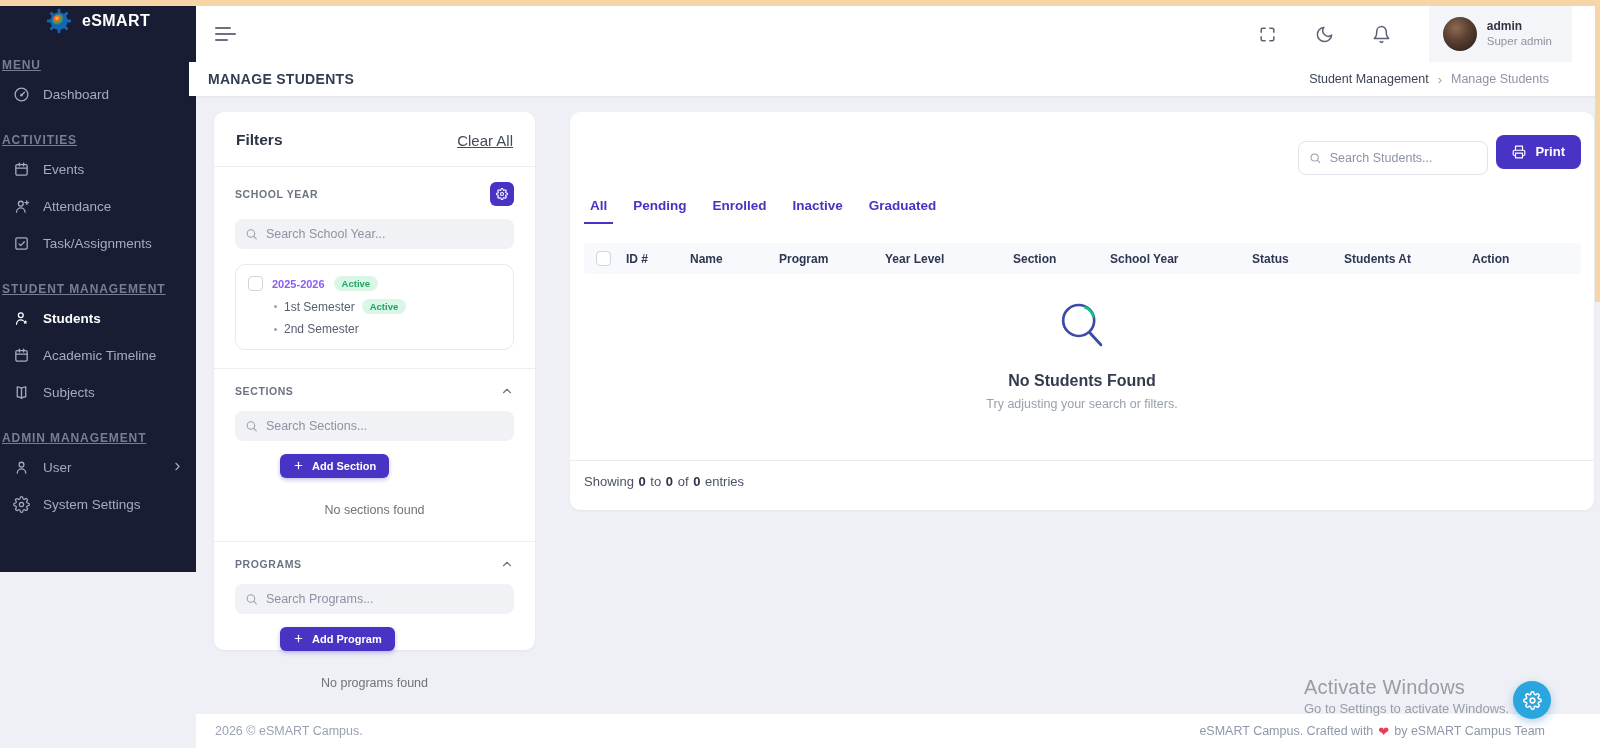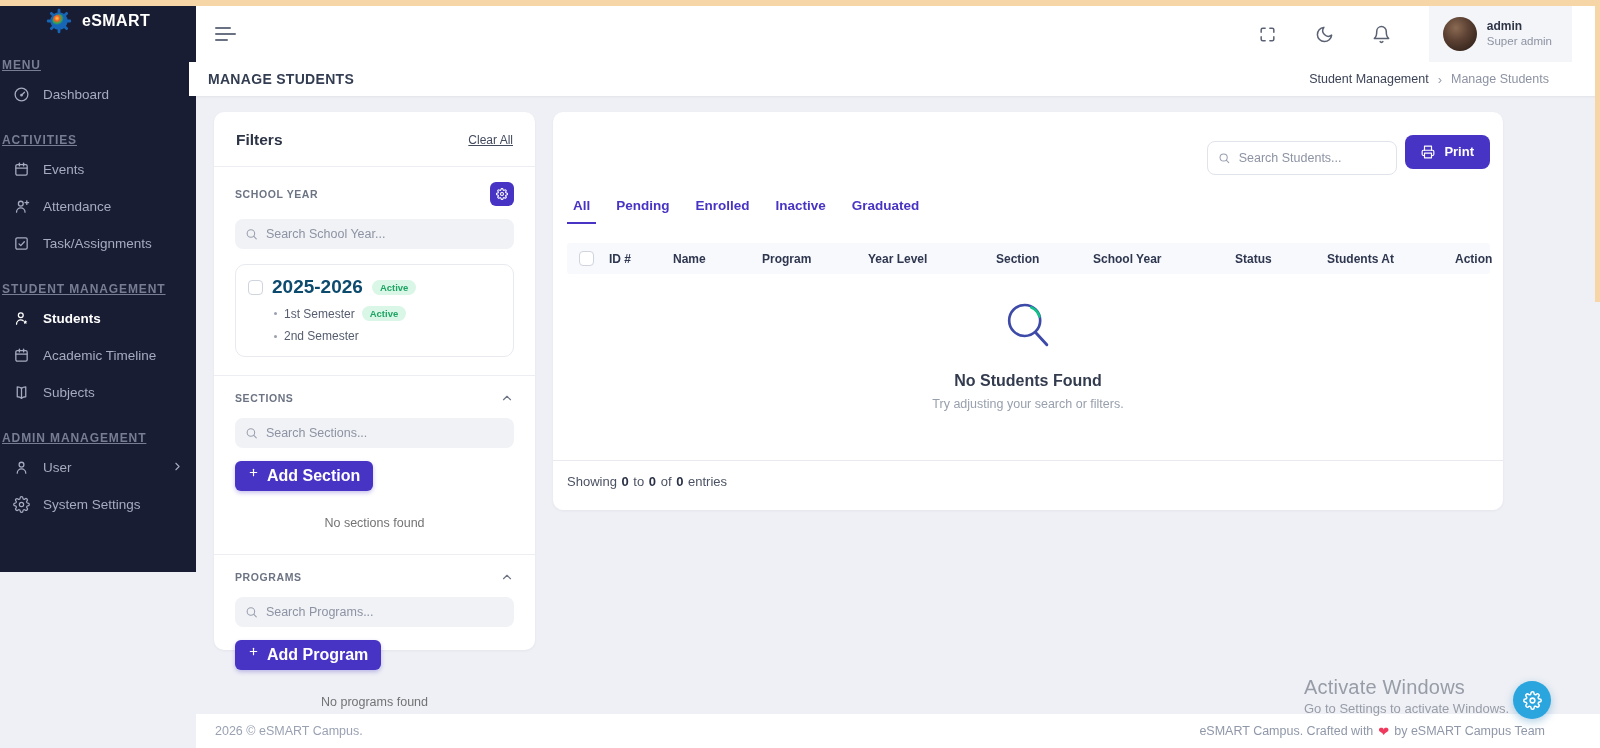--- a/index.html
+++ b/index.html
@@ -42,43 +42,43 @@
   .page-header{position:absolute; left:189px; top:62px; right:0; height:34px; background:#fff; z-index:19; display:flex; align-items:center; justify-content:space-between; padding:0 51px 0 19px; box-shadow:0 1px 2px rgba(30,35,60,.06);}
   .page-title{font-size:14px; font-weight:700; color:#333d51; letter-spacing:.3px;}
   .breadcrumb{display:flex; align-items:center; gap:9px; font-size:12.5px;}
   .crumb-parent{color:#3c4356;}
   .crumb-sep{color:#9aa0ae; font-size:13px;}
   .crumb-current{color:#8d93a3;}
 
   
   .card{position:absolute; background:#fff; border-radius:10px; box-shadow:0 1px 3px rgba(35,40,70,.05);}
   .filters-card{left:214px; top:112px; width:321px; height:538px;}
-  .main-card{left:553px; top:112px; width:950px; height:398px;}
+  .main-card{left:570px; top:112px; width:1024px; height:398px;}
 
   
   .filters-head{display:flex; align-items:center; justify-content:space-between; padding:19px 22px 17px;}
   .filters-title{font-size:15.5px; font-weight:700; color:#2d3446;}
-  .clear-all{font-size:12px; color:#434a5e; text-decoration:underline; cursor:pointer;}
+  .clear-all{font-size:15px; color:#434a5e; text-decoration:underline; cursor:pointer;}
   .f-divider{border-top:1px solid #edeef3;}
   .f-section{padding:15px 21px 18px;}
   .f-sec-head{display:flex; align-items:center; justify-content:space-between;}
   .f-sec-label{font-size:10.5px; font-weight:700; letter-spacing:.6px; color:#6c7383;}
   .mini-gear-btn{width:24px; height:24px; border-radius:6px; background:var(--accent); color:#fff; display:flex; align-items:center; justify-content:center; cursor:pointer; border:none;}
   .search-box{margin-top:13px; height:30px; background:#f1f2f6; border-radius:8px; display:flex; align-items:center; gap:8px; padding:0 10px; color:#9aa0ae;}
   .search-box input{border:none; outline:none; background:transparent; font-size:12.5px; color:#3c4356; width:100%; font-family:inherit;}
   .search-box input::placeholder{color:#8d93a3;}
   .search-box.bordered{background:#fff; border:1px solid #dfe3ea; height:34px;}
   .year-card{margin-top:15px; border:1px solid var(--border); border-radius:10px; padding:11px 12px 13px;}
   .year-row{display:flex; align-items:center; gap:9px;}
   .checkbox{width:15px; height:15px; border:1.5px solid #cfd4de; border-radius:4px; background:#fff; flex:0 0 auto; cursor:pointer;}
-  .year-text{font-size:19px; font-weight:700; color:#0c4a6e;}
+  .year-text{font-size:11px; font-weight:700; color:#8b5cf6;}
   .badge{background:var(--badge-green-bg); color:var(--badge-green-text); font-size:9.5px; font-weight:700; padding:2px 8px; border-radius:9px;}
   .sem-line{display:flex; align-items:center; gap:7px; margin:8px 0 0 26px; font-size:12px; color:#565d6e;}
   .bullet{width:3px; height:3px; border-radius:50%; background:#9aa0ae; flex:0 0 auto;}
-  .add-btn{margin-top:13px; display:inline-flex; gap:8px; background:var(--accent); color:#fff; border:none; border-radius:6px; font-size:16px; font-weight:700; padding:6px 13px; cursor:pointer; box-shadow:0 2px 4px rgba(71,51,196,.3); font-family:inherit;}
+  .add-btn{margin-top:13px; display:inline-flex; gap:8px; background:var(--accent); color:#fff; border:none; border-radius:6px; font-size:11px; font-weight:700; padding:6px 13px; cursor:pointer; box-shadow:0 2px 4px rgba(71,51,196,.3); font-family:inherit;margin-left:45px;}
   .empty-note{text-align:center; color:#737373; font-size:12.5px; margin:25px 0 6px;}
   .chev-up{color:#6c7383; cursor:pointer; display:flex;}
 
   
   .panel-toprow{display:flex; justify-content:flex-end; align-items:center; gap:8px; padding:16px 13px 0 20px;}
   .student-search{width:190px;}
   .print-btn{height:34px; display:inline-flex; align-items:center; gap:9px; background:var(--accent); color:#fff; border:none; border-radius:8px; font-size:13px; font-weight:600; padding:0 16px; cursor:pointer; font-family:inherit;}
   .tabs-row{display:flex; gap:14px; padding:0 0 0 14px; margin-top:23px;}
   .tab{font-size:13.5px; font-weight:700; color:var(--accent); padding:0 6px 9px; cursor:pointer; border-bottom:2px solid transparent;}
   .tab.active{border-bottom-color:var(--accent);}

